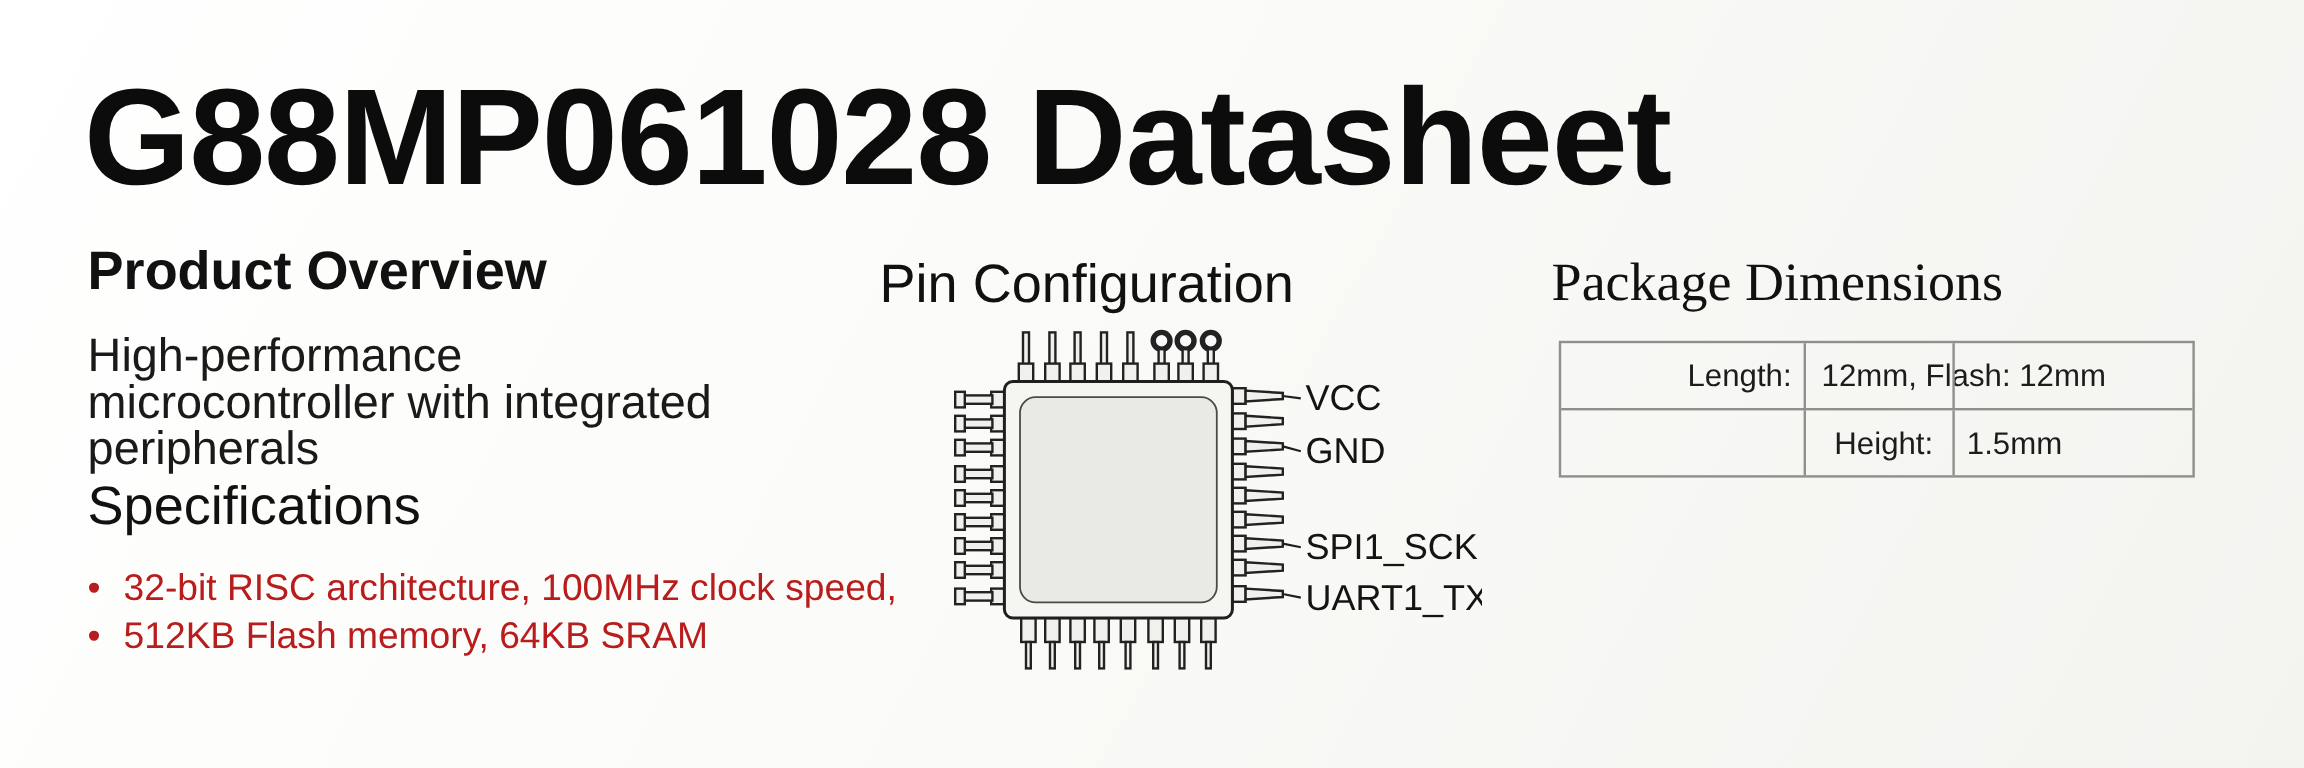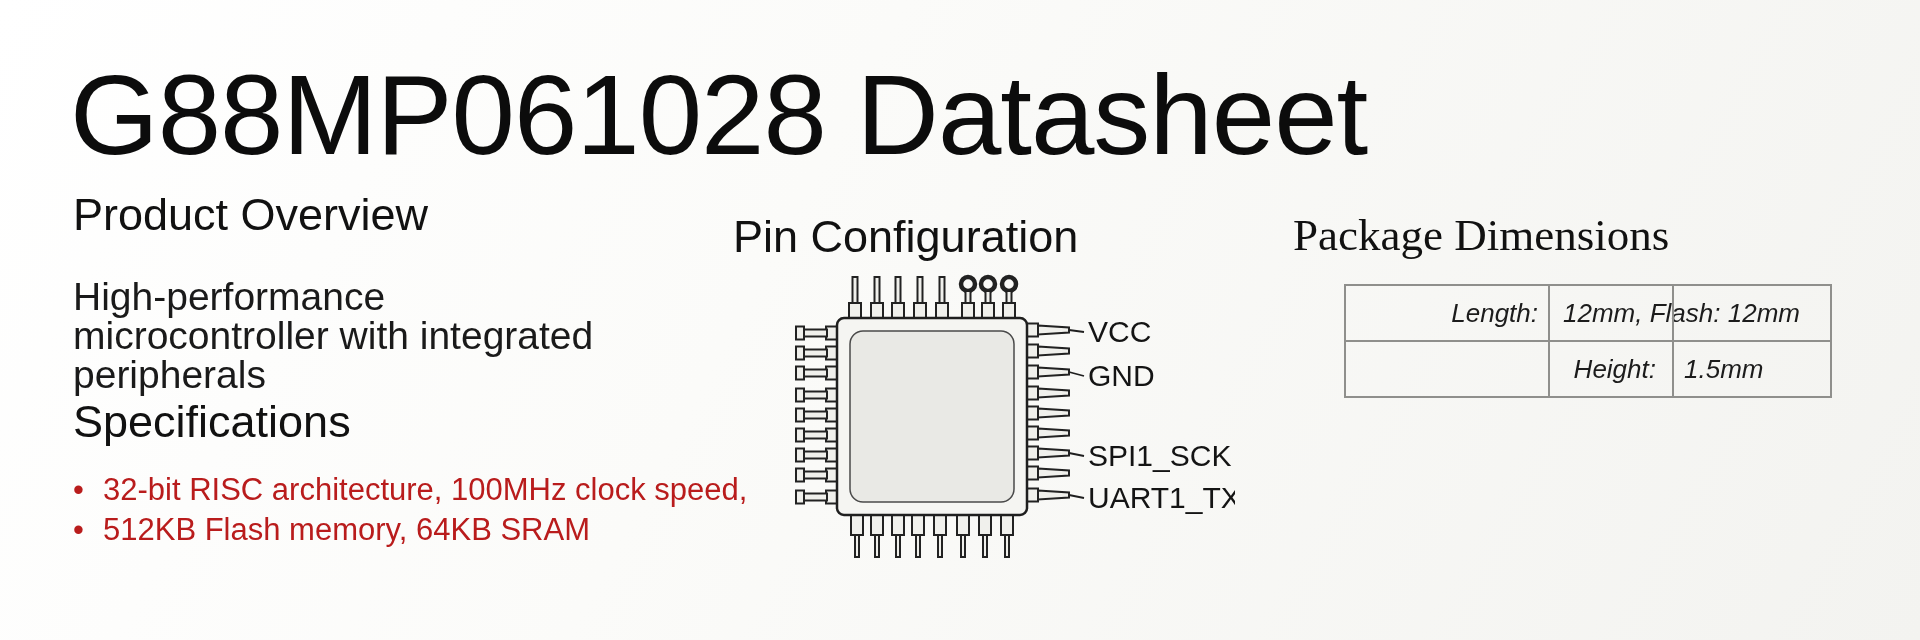--- a/index.html
+++ b/index.html
@@ -10,32 +10,32 @@
     color: #141414;
     background: linear-gradient(118deg, #ffffff 0%, #fbfbf9 40%, #f3f3f0 100%);
   }
   .abs { position: absolute; }
 
   .page-title {
     left: 70px; top: 58px;
     font-size: 114px;
     line-height: 1.0;
     letter-spacing: -1px;
-    font-weight: 400;
+    font-weight: 700;
     color: #0c0c0c;
     white-space: nowrap;
   }
   .section-heading {
     font-size: 45px;
     font-weight: 400;
     line-height: 1.0;
     color: #111111;
     white-space: nowrap;
   }
-  .h-overview { left: 73px; top: 192px; }
+  .h-overview { left: 73px; top: 203px; font-weight: bold; }
   .h-specs    { left: 73px; top: 399px; }
   .h-pins     { left: 733px; top: 214px; }
   .h-package  { left: 1293px; top: 213px; font-family: Liberation Serif, serif; }
 
   .overview-body {
     left: 73px; top: 277px; width: 548px;
     font-size: 39px; line-height: 39px;
     color: #1a1a1a;
   }
   .spec-list {
@@ -43,29 +43,28 @@
     list-style: none;
     font-size: 31px; line-height: 40px;
     color: #b91c1c;
   }
   .spec-item { white-space: nowrap; }
   .spec-bullet { display: inline-block; width: 30px; }
 
   .chip-wrap { left: 755px; top: 258px; width: 480px; height: 330px; }
 
   .dim-table {
-    left: 1344px; top: 284px; width: 488px; height: 114px;
+    left: 1299px; top: 284px; width: 530px; height: 114px;
     display: grid;
     grid-template-columns: 204px 124px 1fr;
     grid-template-rows: 56px 1fr;
     border: 2px solid #8f8f8c;
     font-size: 26px;
     color: #1c1c1c;
     background: transparent;
-    font-style: italic;
   }
   .dim-cell { display: flex; align-items: center; }
   .cell-r1-label {
     grid-column: 1; grid-row: 1;
     justify-content: flex-end; padding-right: 10px;
     border-right: 2px solid #8f8f8c;
     border-bottom: 2px solid #8f8f8c;
   }
   .cell-r1-value {
     grid-column: 2 / 4; grid-row: 1;

